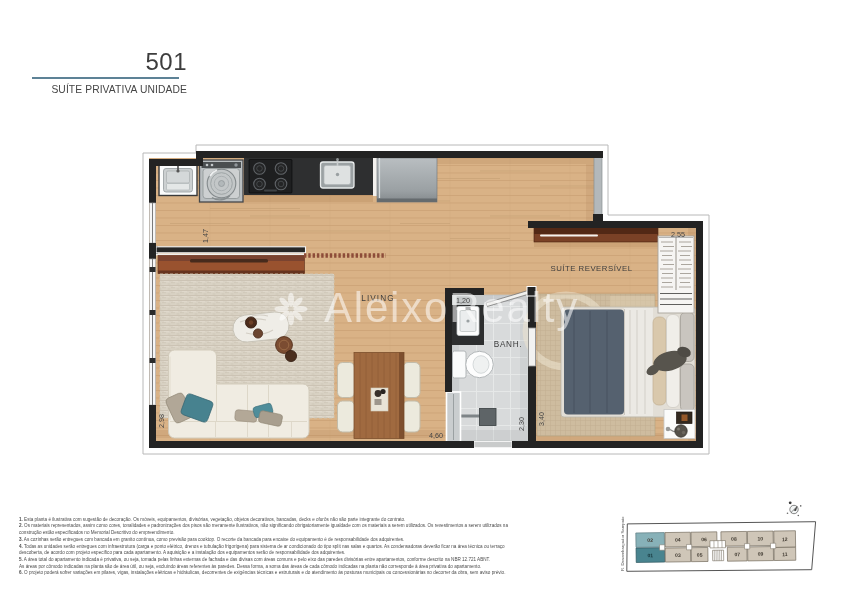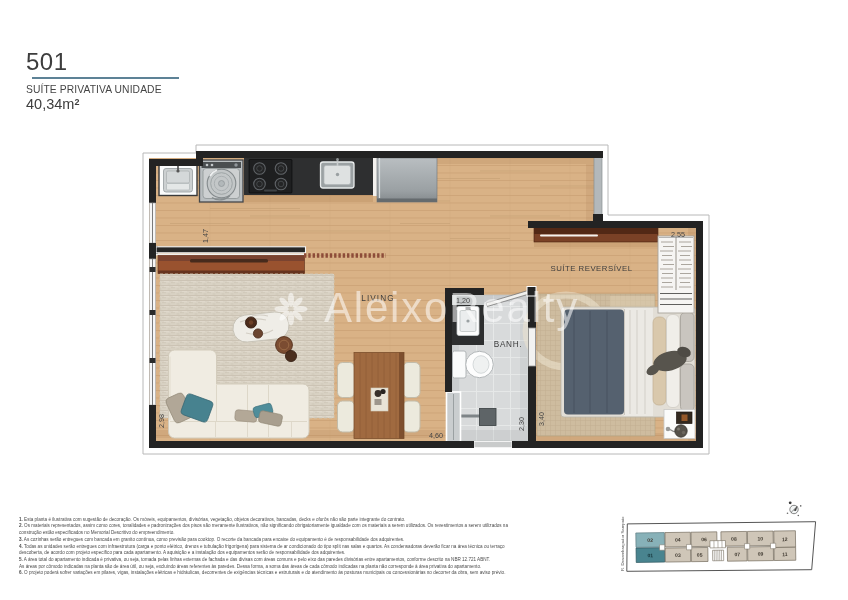--- a/index.html
+++ b/index.html
@@ -1,29 +1,28 @@
 <!DOCTYPE html>
 <html><head><meta charset="utf-8">
 <style>
 html,body{margin:0;padding:0;background:#fff}
 .page{position:relative;width:848px;height:600px;background:#ffffff;overflow:hidden;font-family:"Liberation Sans",sans-serif}
 .abs{position:absolute}
 </style></head>
 <body>
 <div class="page">
 
-<div class="abs" style="left:26px;top:0;width:161px;height:120px;text-align:left">
+<div class="abs" style="left:26px;top:0;width:161px;height:120px;text-align:right">
 
   <div class="abs" style="left:0;top:47.5px;width:161px;font-size:24px;letter-spacing:0.5px;color:#3d3d3d">501</div>
 
   <div class="abs" style="left:6px;top:77.3px;width:147px;height:1.5px;background:#5d8296"></div>
 
   <div class="abs" style="left:0;top:83.6px;width:161px;font-size:10.3px;color:#454545;letter-spacing:0.1px;white-space:nowrap">SUÍTE PRIVATIVA UNIDADE</div>
 
-  <div class="abs" style="left:0;top:96.2px;width:161px;font-size:14.5px;color:#3d3d3d">40,34m<span style="font-size:9px;vertical-align:4px;font-weight:bold">2</span></div>
 </div>
 
 <svg class="abs" style="left:0;top:0" width="848" height="600" viewBox="0 0 848 600">
 <defs>
 <pattern id="wh" width="60" height="7.5" patternUnits="userSpaceOnUse">
   <rect width="60" height="7.5" fill="#d9b286"></rect>
   <line x1="0" y1="0.4" x2="60" y2="0.4" stroke="#c9a074" stroke-width="0.8"></line>
   <line x1="30" y1="0" x2="30" y2="7.5" stroke="#c9a074" stroke-width="0.5" opacity="0.5"></line>
 </pattern>
 <pattern id="tile" width="17" height="17" patternUnits="userSpaceOnUse">

